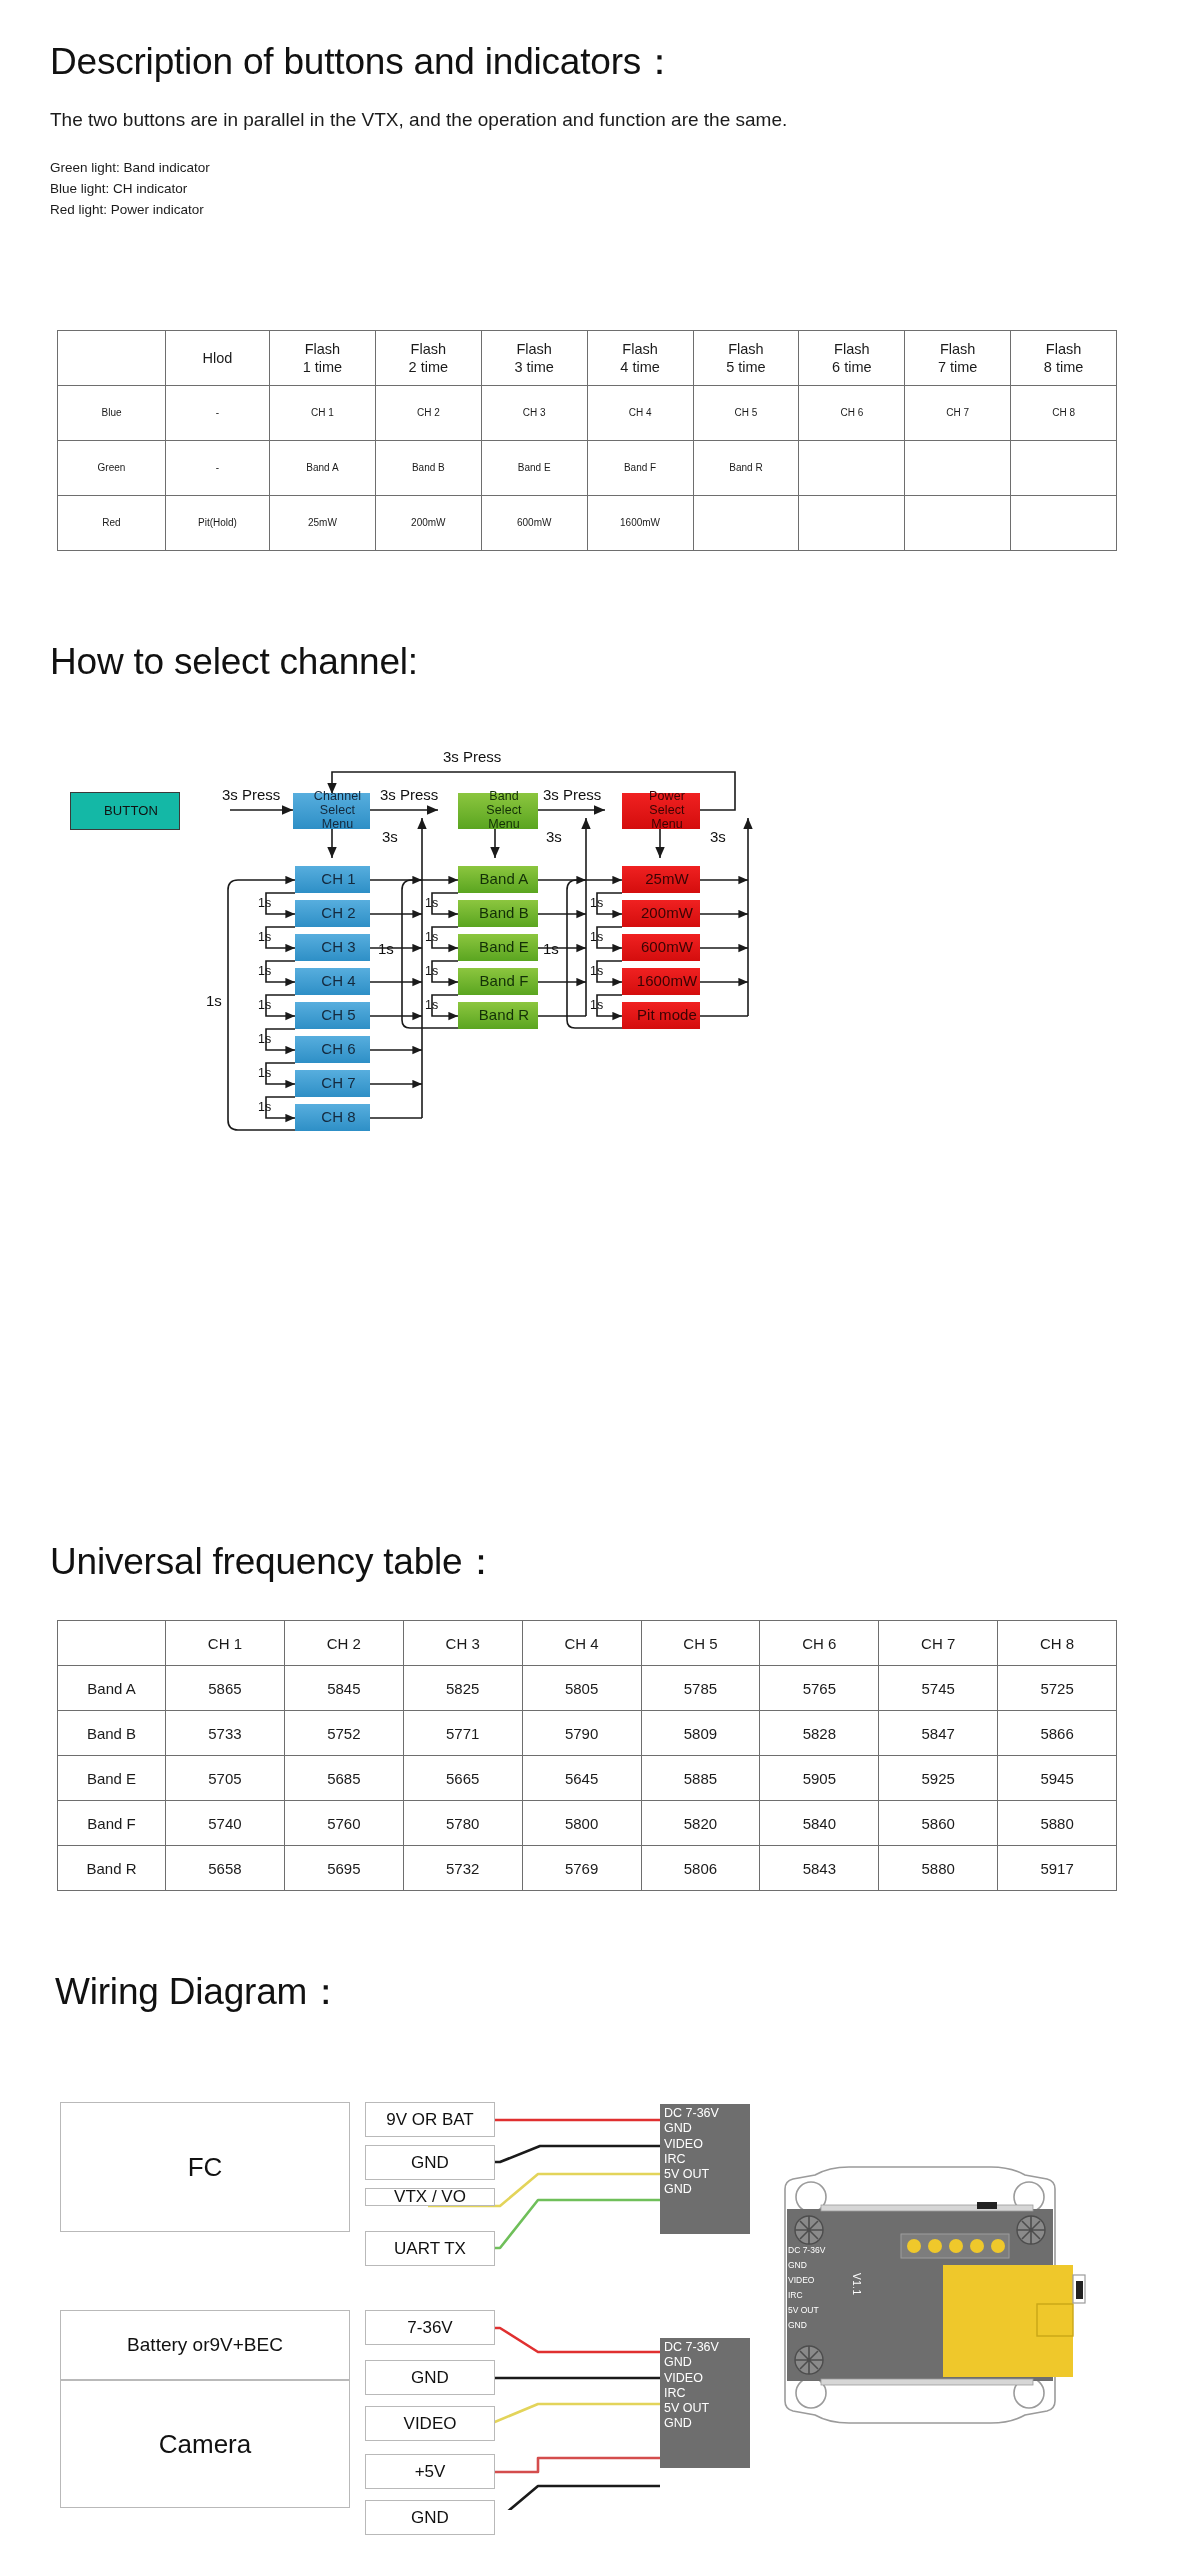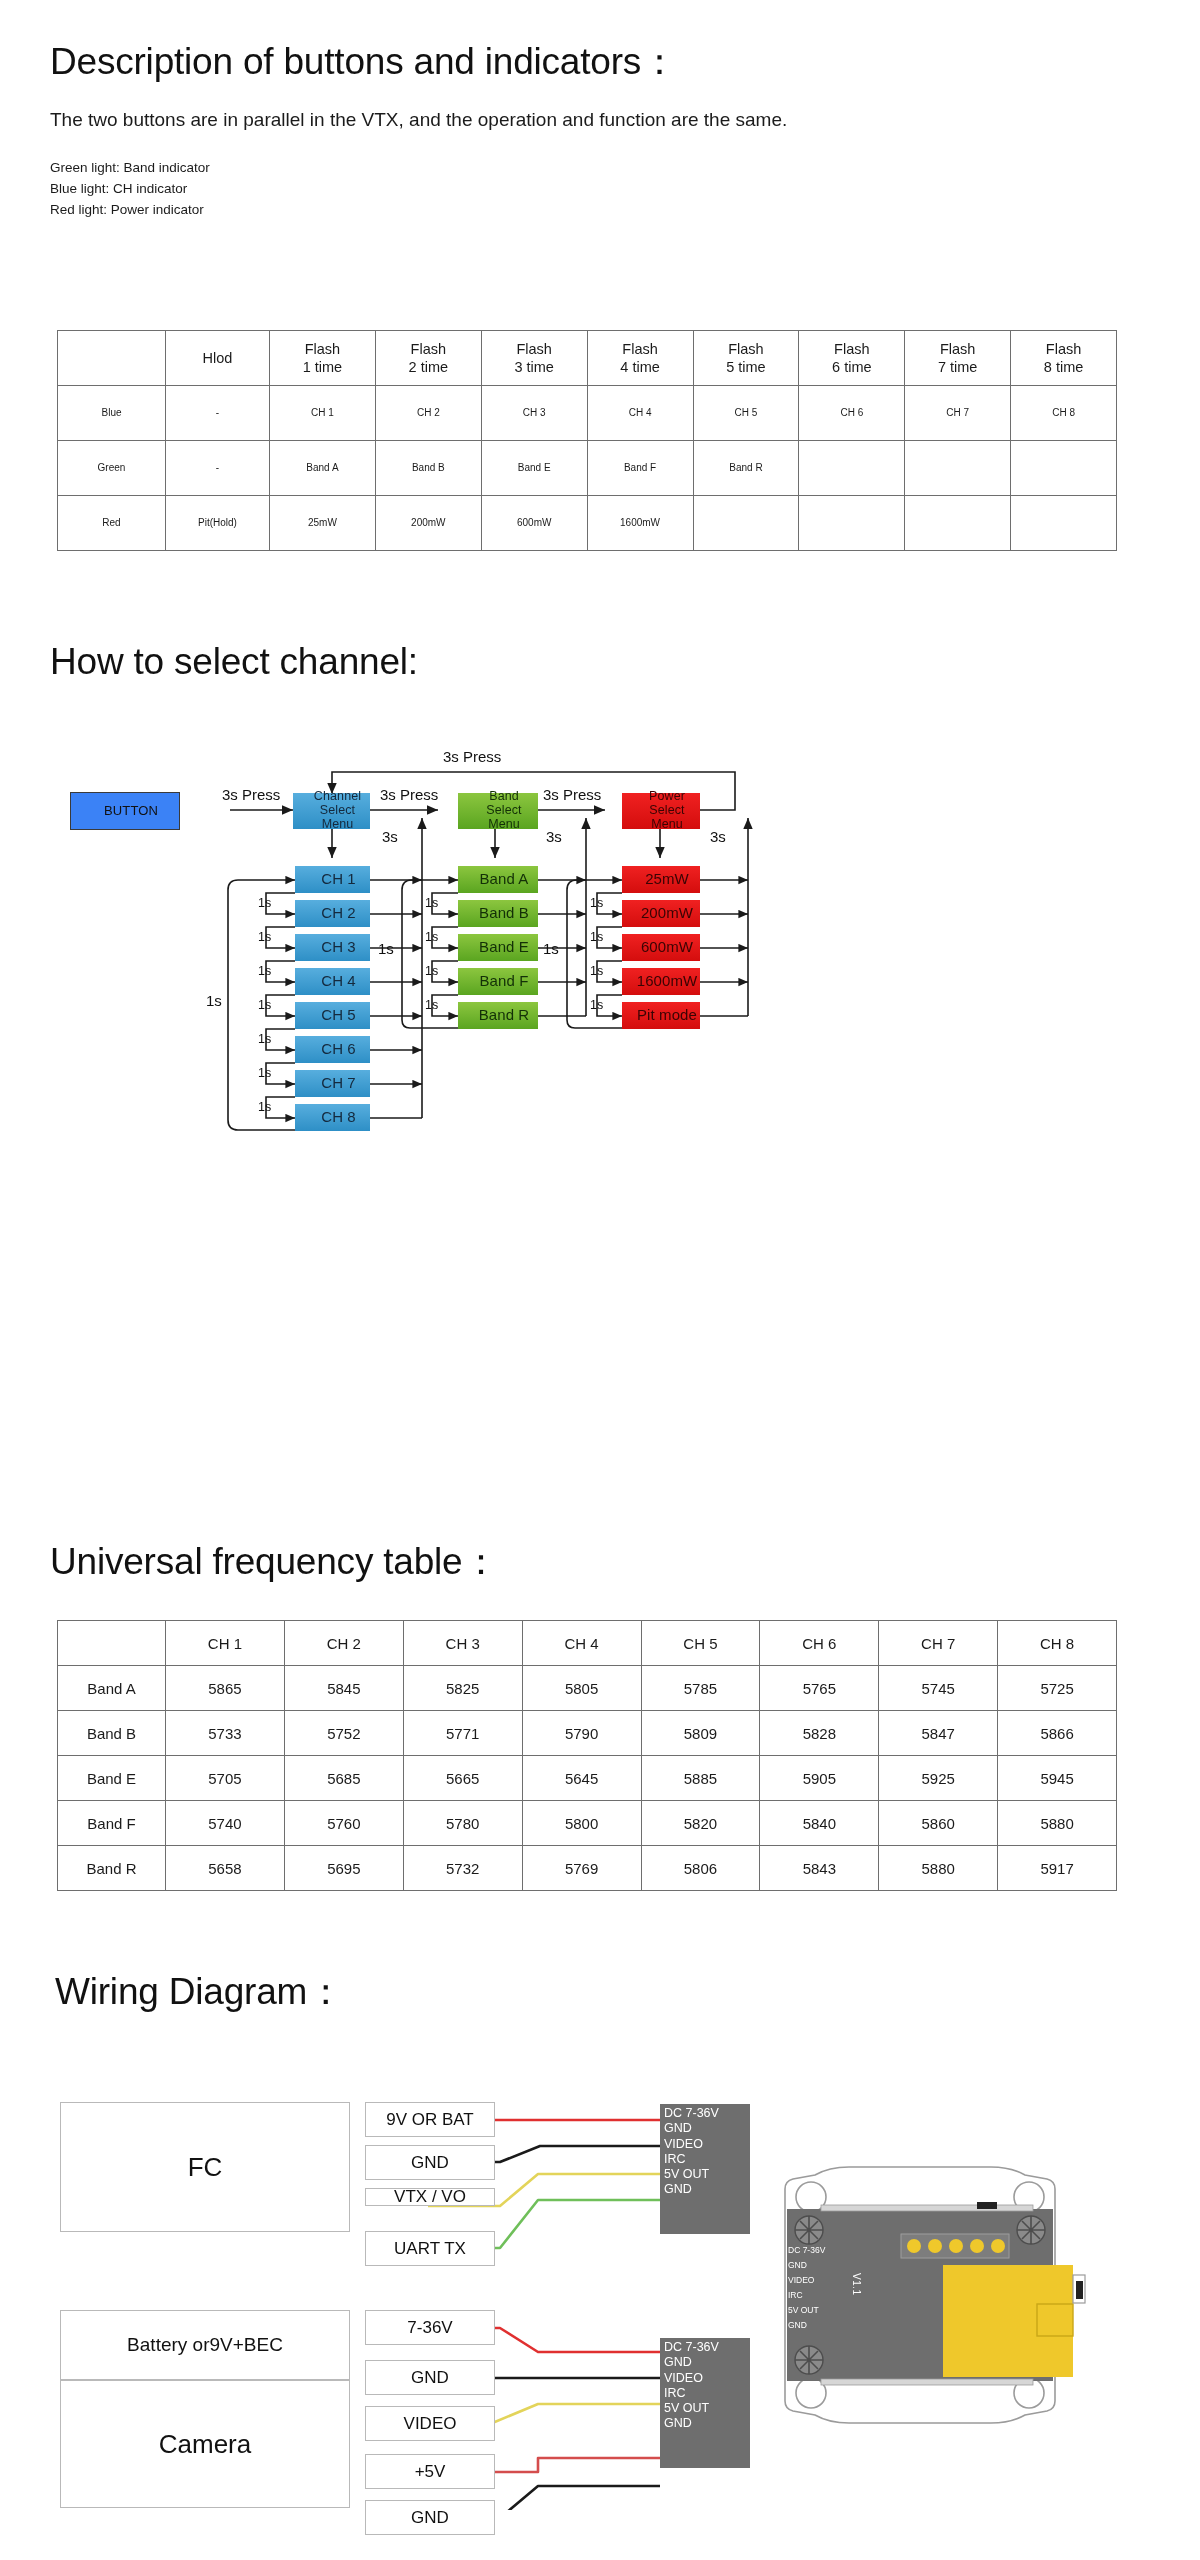--- a/index.html
+++ b/index.html
@@ -85,21 +85,21 @@
     justify-content:center;
     text-align:center;
     font-family:"Liberation Sans", sans-serif;
     font-size:14px;
     line-height:1.1;
     color:#111;
     letter-spacing:0.1px;
     padding-left:12px;
   }
   .node.plain {
-    background:#3b82f6;
+    background:#14b8a6;
     border:1px solid #3a3a3a;
     font-size:13px;
   }
   .node.blue   { background:linear-gradient(#57aede,#2e8fc6); color:#14293d; }
   .node.green  { background:linear-gradient(#8cc63f,#5aa520); color:#133007; }
   .node.red    { background:linear-gradient(#f02121,#d40d0d); color:#3a0404; }
   .node.menu   { font-size:12.5px; }
   .node.item   { font-size:15px; }
 
   .flow-label {

